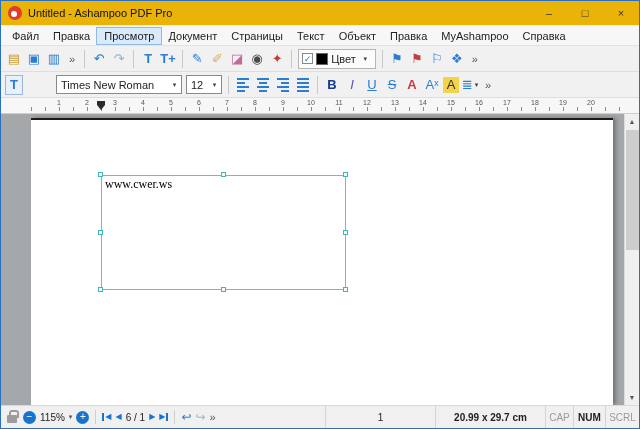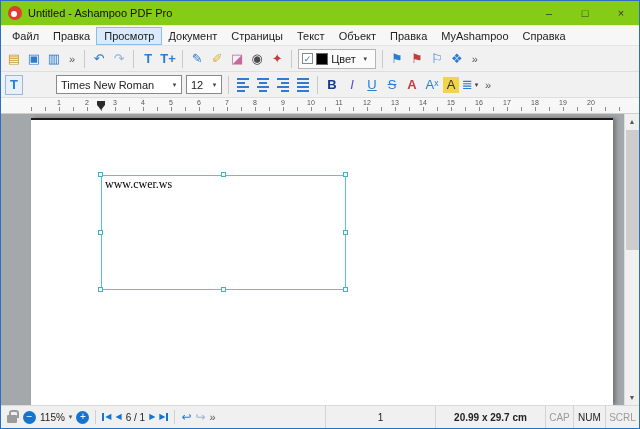--- a/index.html
+++ b/index.html
@@ -1,21 +1,21 @@
 <!DOCTYPE html>
 <html style="--accent: #1674cf; --selection: #5bc6c9; --icon_blue: #2b7cd3; --window_border: #2a6fc0;"><head>
 <meta charset="utf-8">
 <style>
   *{box-sizing:border-box;margin:0;padding:0}
   html,body{width:640px;height:429px;overflow:hidden}
   body{font-family:"Liberation Sans",sans-serif;font-size:11px;color:#222;background:#fff}
   .window{width:640px;height:429px;border:1px solid var(--window_border,#2a6fc0);display:flex;flex-direction:column;background:#f0f0f0}
 
   
-  .titlebar{flex:0 0 25px;height:25px;background:#84cc16;display:flex;align-items:center;border-bottom:1px solid #ececec}
+  .titlebar{flex:0 0 25px;height:25px;background:#eab308;display:flex;align-items:center;border-bottom:1px solid #ececec}
   .app-icon{width:14px;height:14px;border-radius:50%;background:#e03c31;margin:0 6px 0 7px;position:relative;flex:0 0 14px}
   .app-icon::after{content:"";position:absolute;left:3px;top:5px;width:6px;height:6px;border-radius:50%;background:#fff}
   .title-text{font-size:11px;color:#111;white-space:nowrap}
   .win-controls{margin-left:auto;display:flex;height:100%}
   .win-btn{width:36px;height:100%;display:flex;align-items:center;justify-content:center;font-size:11px;color:#333}
 
   
   .menubar{flex:0 0 20px;background:#f7f7f7;display:flex;align-items:center;padding-left:4px;border-bottom:1px solid #e3e3e3}
   .menu-item{padding:2px 7px;white-space:nowrap}
   .menu-item.active{background:#d9eafc;outline:1px solid #90bce4}
@@ -261,17 +261,17 @@
         <span class="nav-bar"></span>
       </div>
       <div class="sb-sep"></div>
       <div class="sb-item" style="color: rgb(43, 124, 211); font-size: 12px;">↩</div>
       <div class="sb-item" style="color: rgb(159, 180, 206); font-size: 12px;">↪</div>
       <div class="sb-item sb-overflow">»</div>
       <div class="sb-spacer"></div>
       <div class="sb-cell" style="width: 110px;">1</div>
       <div class="sb-cell" style="width: 110px; font-weight: bold;">20.99 x 29.7 cm</div>
       <div class="sb-cell dim" style="width: 28px;">CAP</div>
-      <div class="sb-cell" style="width: 32px;">NUM</div>
+      <div class="sb-cell" style="width: 32px; font-weight: bold;">NUM</div>
       <div class="sb-cell dim" style="width: 34px;">SCRL</div>
     </div>
 
 </div>
 
 </body></html>

